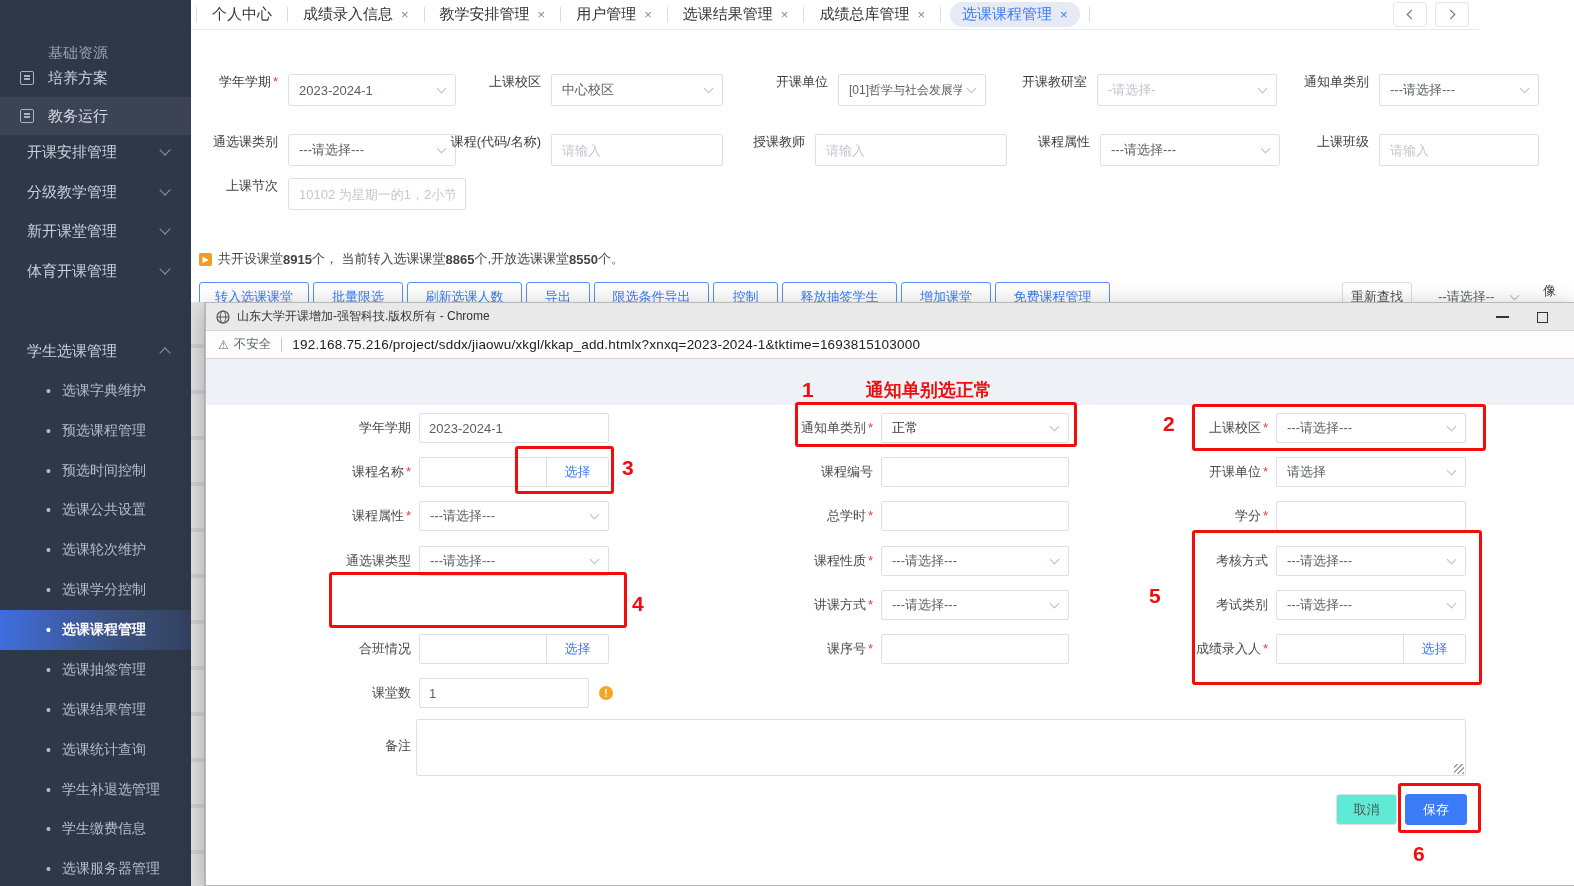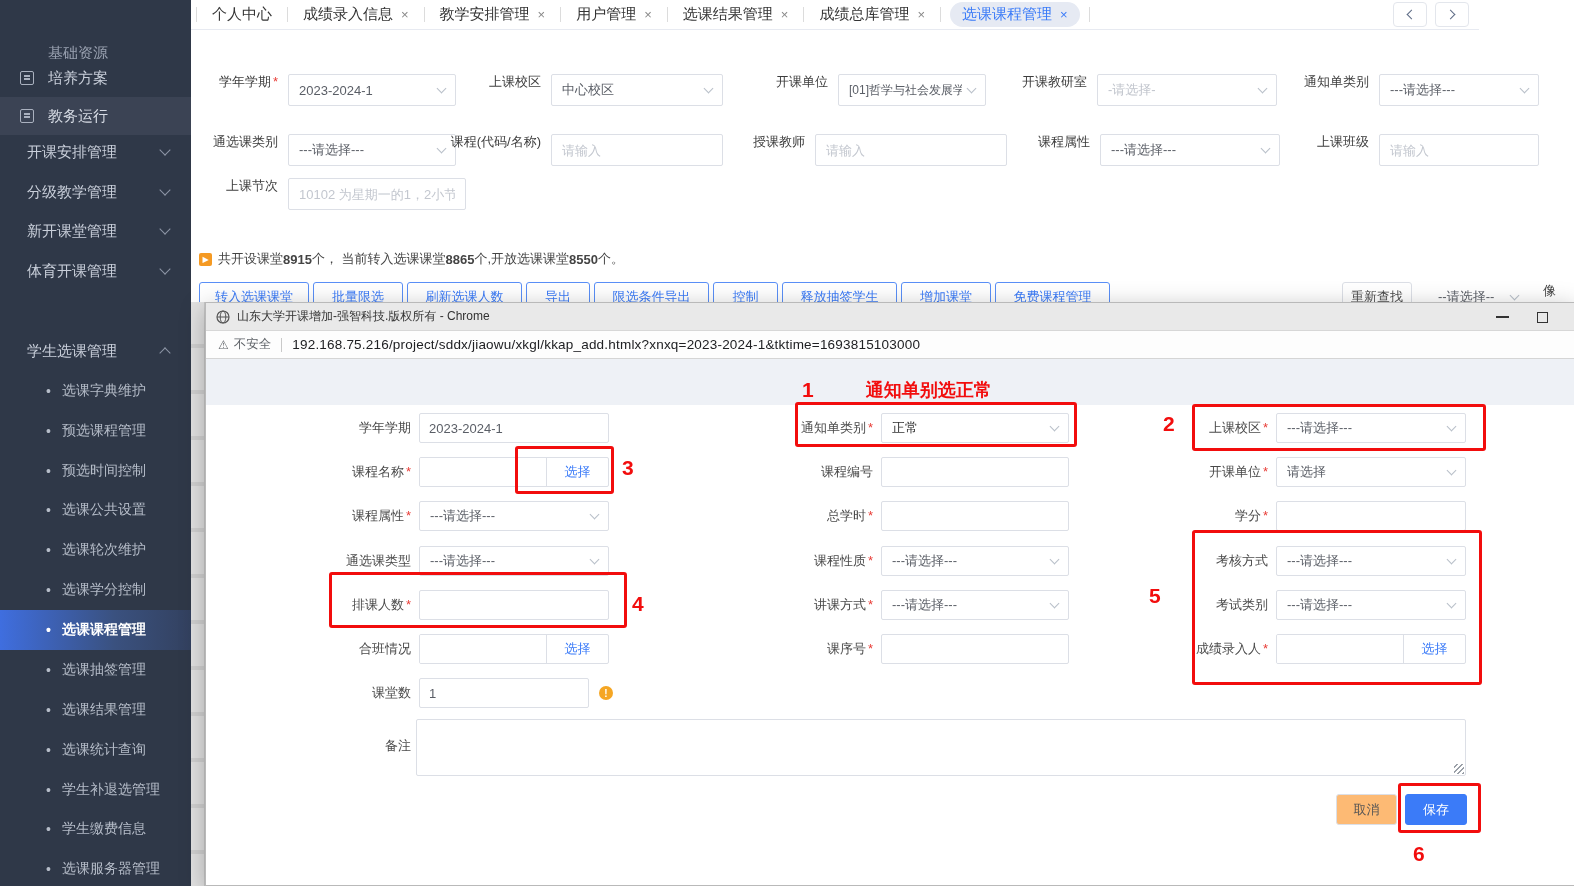--- a/index.html
+++ b/index.html
@@ -81,21 +81,21 @@
   .pfl { flex:none; text-align:right; font-size:13px; color:#4a4a4a; margin-right:8px; }
   .psel { display:flex; align-items:center; justify-content:space-between; padding:0 10px; height:30px; background:#fff; border:1px solid #dcdfe6; border-radius:2px; font-size:13px; color:#5a5e66; cursor:pointer; }
   .psel .cv { width:7px; height:7px; border-right:1.5px solid #b8bfc9; border-bottom:1.5px solid #b8bfc9; transform:rotate(45deg); margin-top:-3px; margin-left:6px; flex:none; }
   .pinp { height:30px; background:#fff; border:1px solid #dcdfe6; border-radius:2px; font-size:13px; color:#5a5e66; padding:0 9px; font-family:"Liberation Sans",sans-serif; }
   .splitbox { display:flex; height:30px; border:1px solid #dcdfe6; border-radius:2px; background:#fff; overflow:hidden; }
   .splitbox input { border:none; outline:none; flex:1; min-width:0; padding:0 8px; font-size:13px; font-family:"Liberation Sans",sans-serif; }
   .choose { width:62px; border-left:1px solid #dcdfe6; color:#3b7bf8; font-size:13px; display:flex; align-items:center; justify-content:center; cursor:pointer; flex:none; }
   .warnic { width:14px; height:14px; border-radius:50%; background:#f5a623; color:#fff; font-size:10px; font-weight:bold; display:flex; align-items:center; justify-content:center; margin-left:10px; flex:none; }
   .bz-area { position:absolute; background:#fff; border:1px solid #dcdfe6; border-radius:2px; resize:none; font-family:"Liberation Sans",sans-serif; font-size:13px; padding:6px 8px; }
   .rsz { position:absolute; width:10px; height:10px; background:repeating-linear-gradient(135deg,transparent 0 2px,#9aa0a8 2px 3.5px); }
-  .btn-cancel { position:absolute; width:61px; height:31px; background:#fdba74; border:1px solid #dcdfe6; border-radius:3px; color:#555; font-size:13px; display:flex; align-items:center; justify-content:center; cursor:pointer; }
+  .btn-cancel { position:absolute; width:61px; height:31px; background:#5eead4; border:1px solid #dcdfe6; border-radius:3px; color:#555; font-size:13px; display:flex; align-items:center; justify-content:center; cursor:pointer; }
   .btn-save { position:absolute; width:62px; height:31px; background:#3b7bf8; border:1px solid #3b7bf8; border-radius:3px; color:#fff; font-size:13px; display:flex; align-items:center; justify-content:center; cursor:pointer; }
 
   
   .ann { position:absolute; z-index:60; pointer-events:none; }
   .abox { border:3px solid #f20d0d; border-radius:3px; }
   .anum { color:#f20d0d; font-size:21px; font-weight:bold; font-family:"Liberation Sans",sans-serif; }
   .anote { color:#f20d0d; font-size:18px; font-weight:bold; }
 </style>
 </head>
 <body>
@@ -383,24 +383,20 @@
             <span>---请选择---</span>
             <i class="cv"></i>
           </div>
       </div>
       <div class="pf" style="left:60px;top:187px">
         <span class="pfl" style="width:145px">通选课类型</span>
         <div class="psel" style="width:190px">
             <span>---请选择---</span>
             <i class="cv"></i>
           </div>
-      </div>
-      <div class="pf" style="left:60px;top:231px">
-        <span class="pfl" style="width:145px"><span>排课人数</span><i class="req">*</i></span>
-        <input class="pinp" style="width: 190px;">
       </div>
       <div class="pf" style="left:60px;top:275px">
         <span class="pfl" style="width:145px">合班情况</span>
         <div class="splitbox" style="width:190px">
           <input style="">
           <span class="choose">选择</span>
         </div>
       </div>
       <div class="pf" style="left:60px;top:319px">
         <span class="pfl" style="width:145px">课堂数</span>

